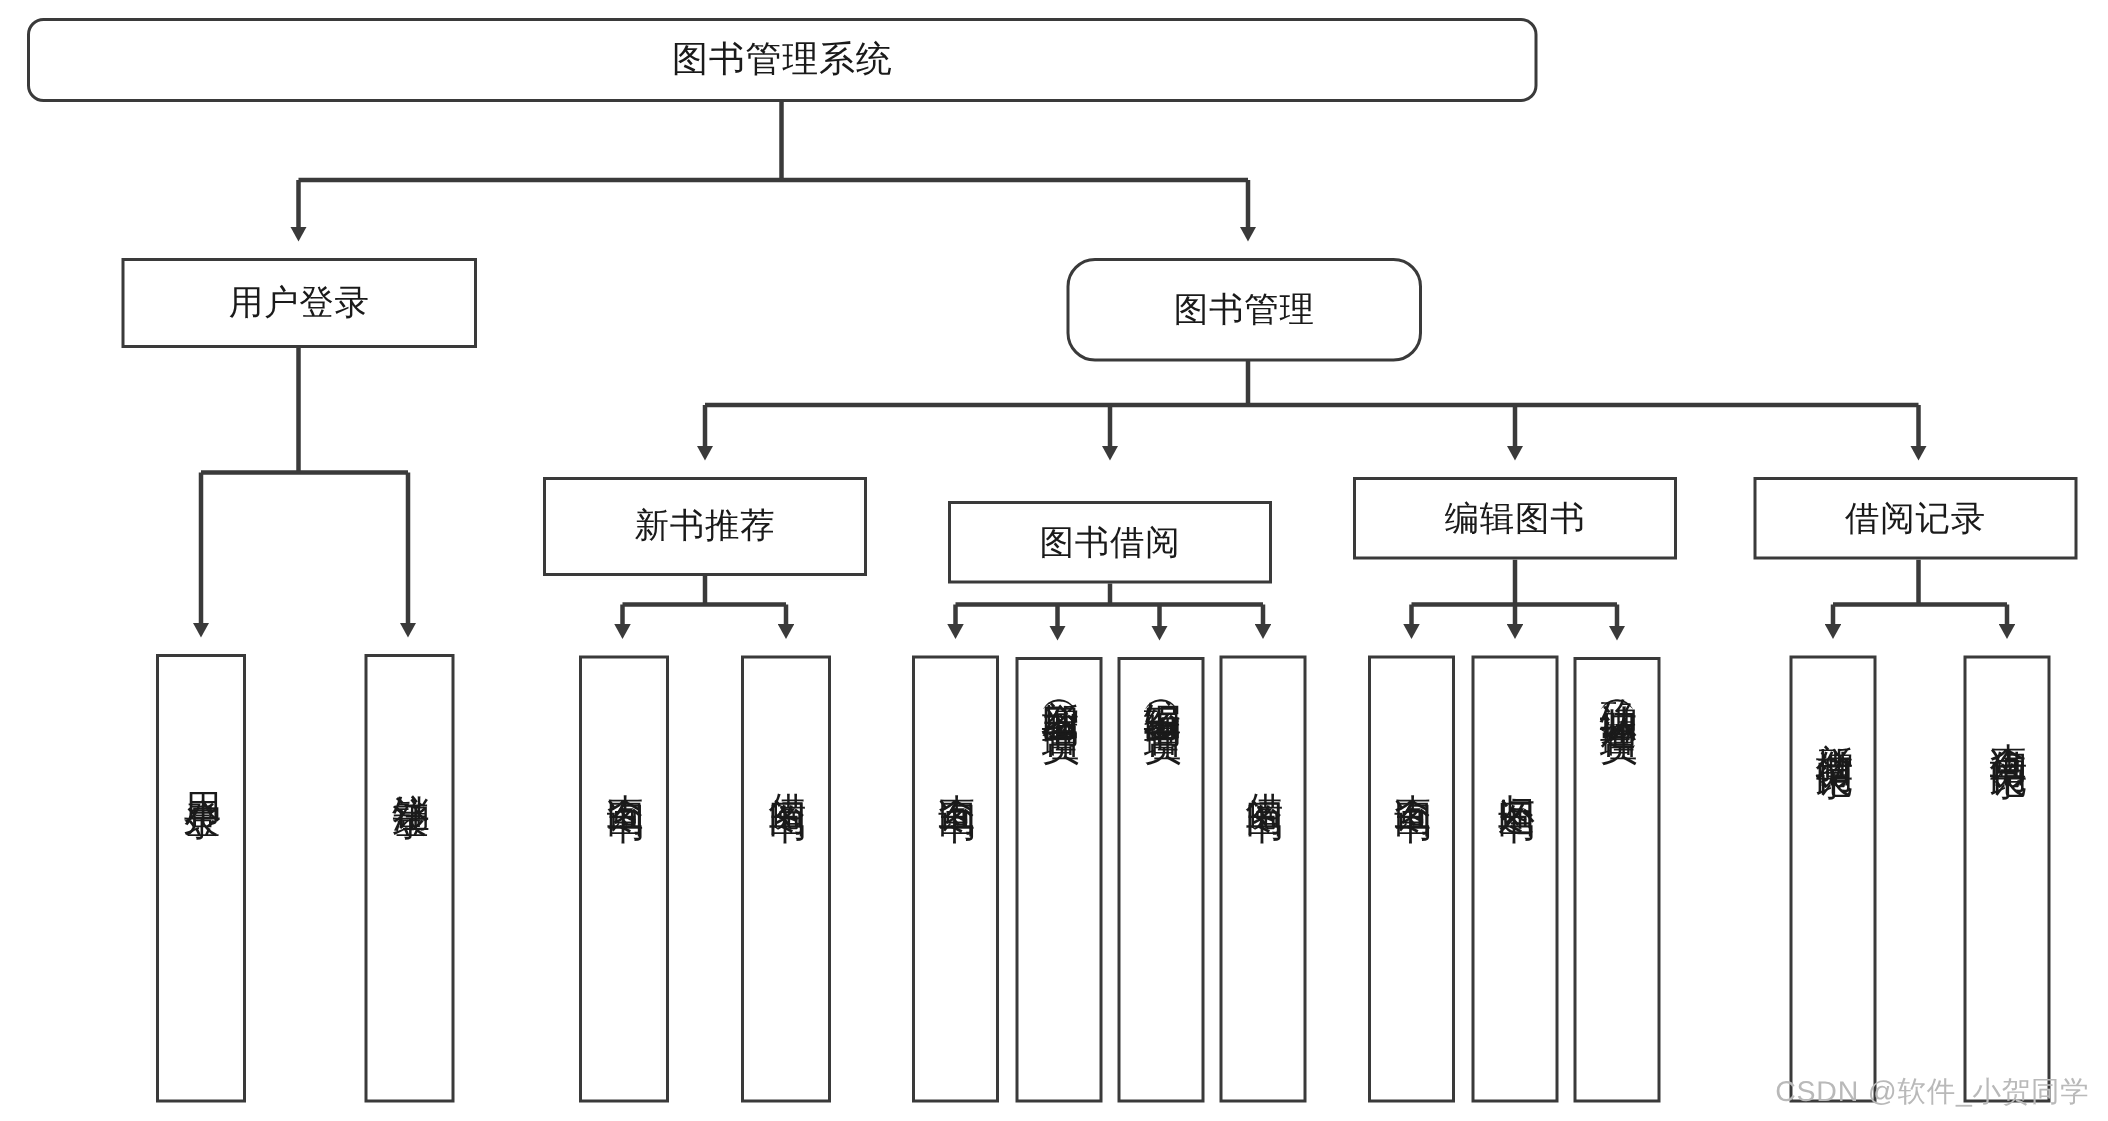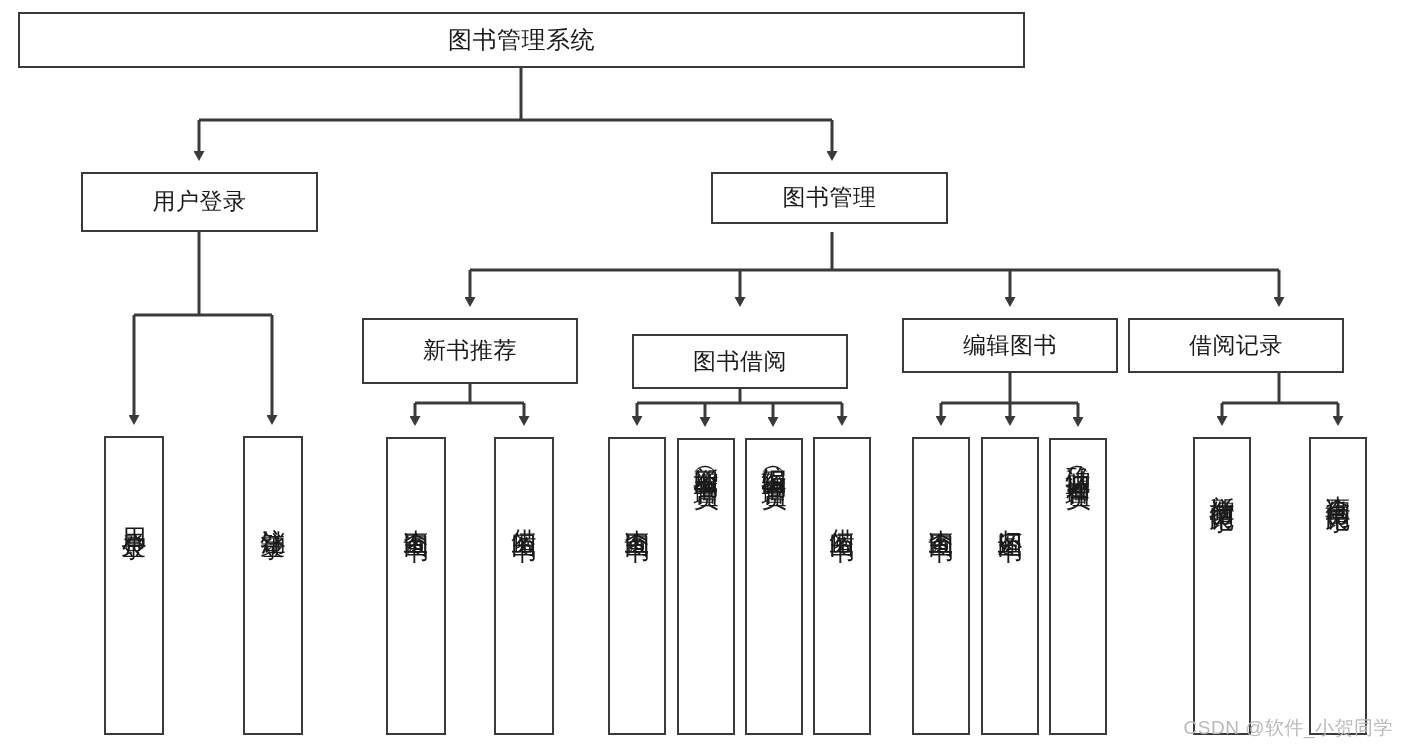--- a/index.html
+++ b/index.html
@@ -119,45 +119,45 @@
       <path d="M1010,403 L1010,417" marker-end="url(#arrowhead)"></path>
       <path d="M1078,403 L1078,418" marker-end="url(#arrowhead)"></path>
 
       <path d="M1279,373 L1279,403"></path>
       <path d="M1222,403 L1338,403"></path>
       <path d="M1222,403 L1222,417" marker-end="url(#arrowhead)"></path>
       <path d="M1338,403 L1338,417" marker-end="url(#arrowhead)"></path>
     </g>
   </svg>
 
-  <div class="node horizontal root" style="left:18px; top:12px; width:1007px; height:56px;">
+  <div class="node horizontal root" style="left:18px; top:12px; width:1007px; height:56px;border-radius:11px;">
     <span class="label">图书管理系统</span>
   </div>
 
   <div class="node horizontal" style="left:81px; top:172px; width:237px; height:60px;">
     <span class="label">用户登录</span>
   </div>
 
-  <div class="node horizontal" style="left:711px; top:172px; width:237px; height:52px;">
+  <div class="node horizontal" style="left:711px; top:172px; width:237px; height:69px;border-radius:19px;">
     <span class="label">图书管理</span>
   </div>
 
   <div class="node horizontal" style="left:362px; top:318px; width:216px; height:66px;">
     <span class="label">新书推荐</span>
   </div>
 
   <div class="node horizontal" style="left:632px; top:318px; width:216px; height:55px;margin-top:16px;">
     <span class="label">图书借阅</span>
   </div>
 
   <div class="node horizontal" style="left:902px; top:318px; width:216px; height:55px;">
     <span class="label">编辑图书</span>
   </div>
 
-  <div class="node horizontal" style="left:1128px; top:318px; width:216px; height:55px;">
+  <div class="node horizontal" style="left:1169px; top:318px; width:216px; height:55px;">
     <span class="label">借阅记录</span>
   </div>
 
   <div class="node vertical" style="left:104px; top:436px; width:60px; height:299px; padding-top:70px;">
     <span class="label">用户登录</span>
   </div>
 
   <div class="node vertical" style="left:243px; top:436px; width:60px; height:299px; padding-top:70px;">
     <span class="label">注销登录</span>
   </div>

